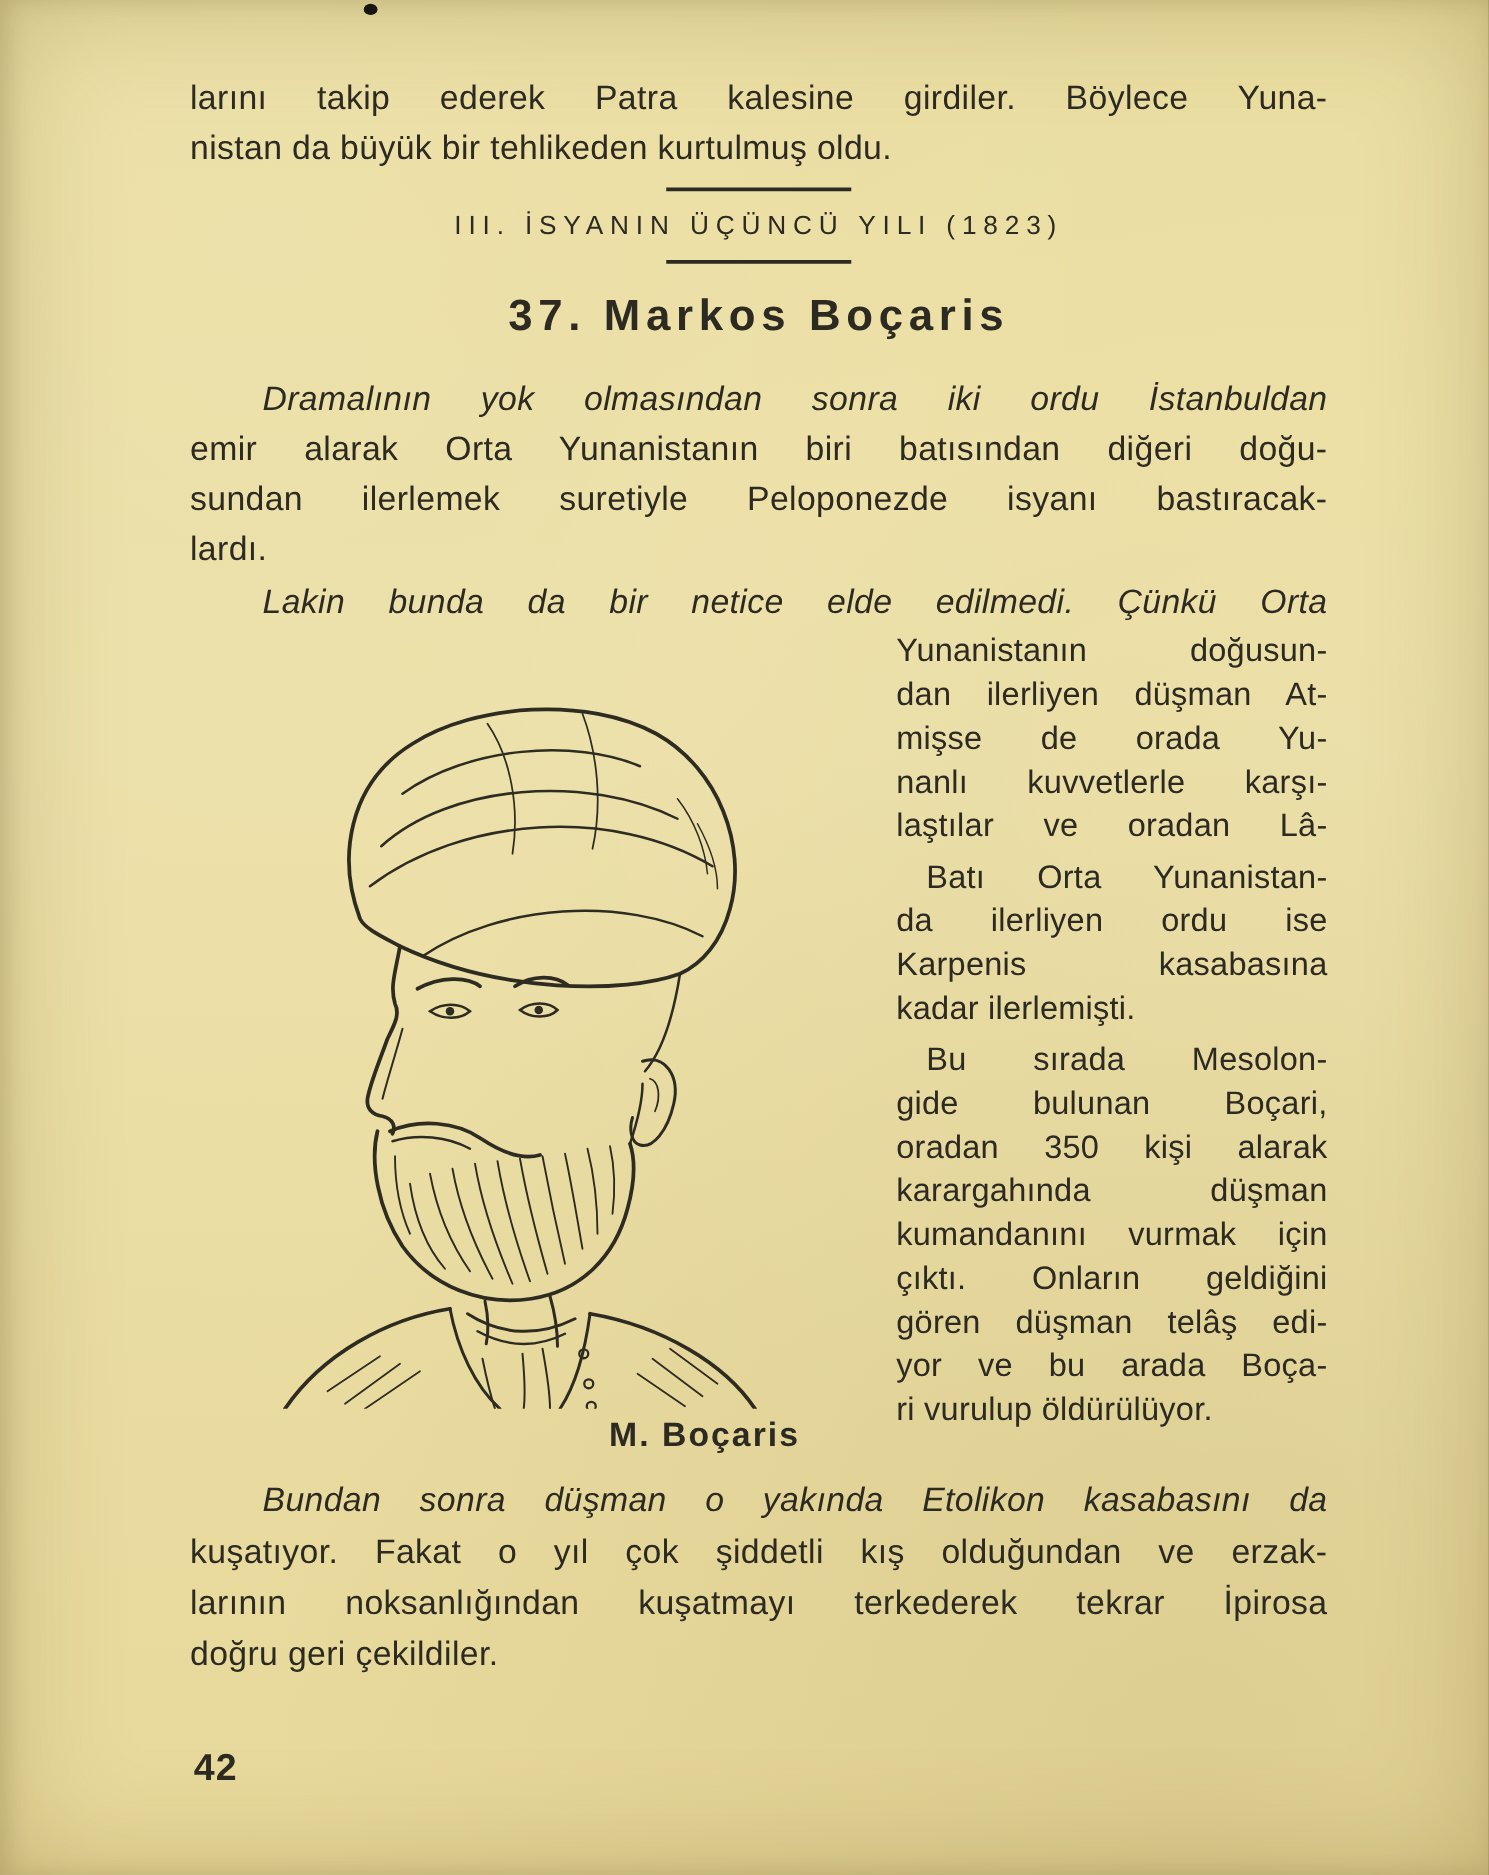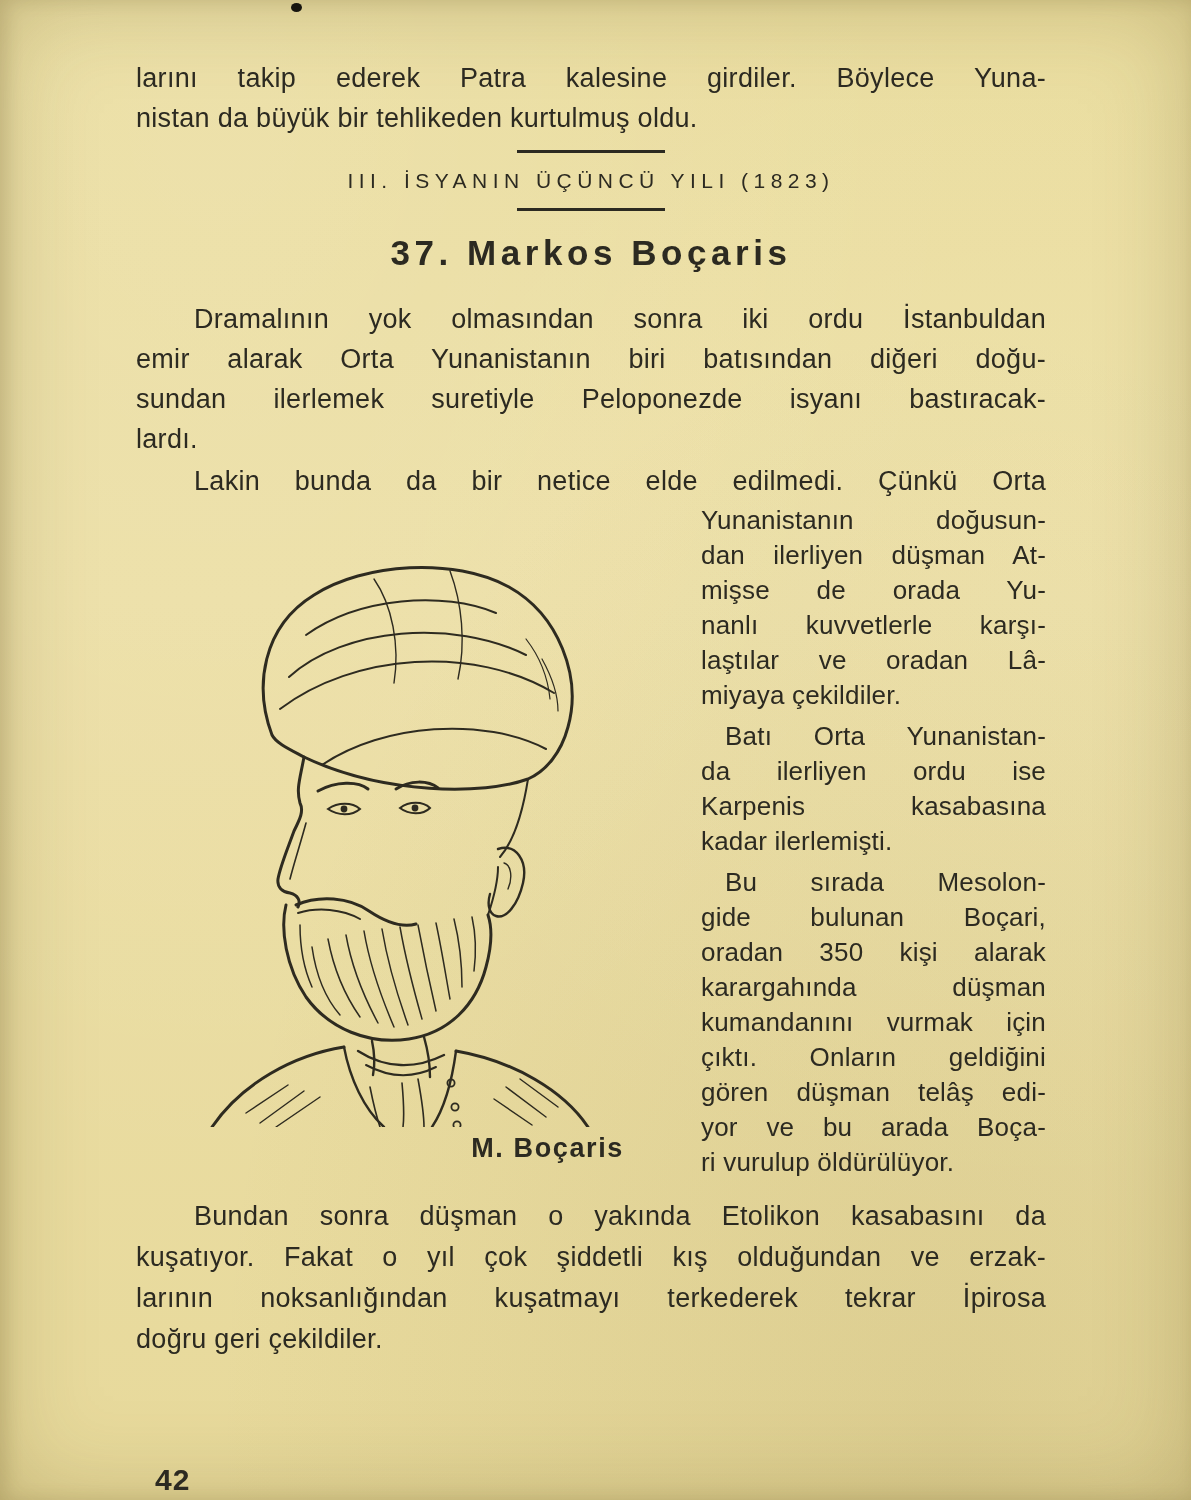--- a/index.html
+++ b/index.html
@@ -12,28 +12,28 @@
       radial-gradient(ellipse at 88% 40%, rgba(255,250,220,0.10), transparent 50%),
       radial-gradient(ellipse at 80% 95%, rgba(120,98,40,0.10), transparent 55%),
       linear-gradient(180deg,#eadd9f 0%, #ecdfa6 40%, #e7d99b 100%);
     box-shadow: inset 0 0 95px rgba(108,88,30,0.28), inset 6px 0 18px rgba(90,70,25,0.18);
     color:#2c2a21;
   }
 
   .speck { position:absolute; left:291px; top:3px; width:11px; height:9px;
            background:#17150f; border-radius:50%; }
 
-  .content { position:absolute; left:136px; top:58px; width:910px; }
+  .content { position:absolute; left:152px; top:58px; width:910px; }
 
   .body-text { font-size:27px; line-height:40px; letter-spacing:0.3px; }
 
   .tline { text-align:justify; text-align-last:justify; }
   .tline.lastline { text-align-last:left; }
   .force-justify .tline { text-align-last:justify !important; }
-  .indent-first .tline:first-child { text-indent:58px; }
+  .indent-first .tline:first-child { text-indent:58px;font-style:italic; }
   .indent-small .tline:first-child { text-indent:24px; }
 
   .rule { width:148px; height:3px; background:#2c2a21; margin:12px auto 0; }
   .rule2 { margin-top:15px; }
 
   .heading { text-align:center; font-size:21px; font-weight:normal;
              letter-spacing:0.26em; margin-top:16px; color:#2c2a21; }
   .subheading { text-align:center; font-size:35px; font-weight:bold;
                 letter-spacing:0.13em; margin-top:22px; }
 
@@ -45,21 +45,21 @@
   .portrait-svg { display:block; margin:24px 0 0 18px; }
   .caption { width:470px; margin-left:18px; margin-top:6px; text-align:right;
              font-size:27px; font-weight:bold; letter-spacing:0.06em; }
 
   .column { flex:1; padding-left:45px; font-size:26px; line-height:35px; letter-spacing:0.2px; }
   .col-para { margin-top:0; }
   .col-para + .col-para { margin-top:6px; }
 
   .p5 { margin-top:16px; line-height:41px; }
 
-  .page-number { position:absolute; left:155px; top:1463px;
+  .page-number { position:absolute; left:155px; top:1398px;
                  font-size:30px; font-weight:bold; letter-spacing:1px; }
 
   svg path, svg circle, svg ellipse { vector-effect:non-scaling-stroke; }
 </style>
 </head>
 <body>
 
 <div class="page">
 
   <div class="speck"></div>
@@ -175,21 +175,20 @@
         <div class="caption">M. Boçaris</div>
       </div>
 
       <div class="column">
         <div class="col-para">
             <div class="tline">Yunanistanın doğusun-</div>
             <div class="tline">dan ilerliyen düşman At-</div>
             <div class="tline">mişse de orada Yu-</div>
             <div class="tline">nanlı kuvvetlerle karşı-</div>
             <div class="tline">laştılar ve oradan Lâ-</div>
-            <div class="tline lastline">miyaya çekildiler.</div>
           </div>
         <div class="col-para indent-small">
             <div class="tline">Batı Orta Yunanistan-</div>
             <div class="tline">da ilerliyen ordu ise</div>
             <div class="tline">Karpenis kasabasına</div>
             <div class="tline lastline">kadar ilerlemişti.</div>
           </div>
         <div class="col-para indent-small">
             <div class="tline">Bu sırada Mesolon-</div>
             <div class="tline">gide bulunan Boçari,</div>

